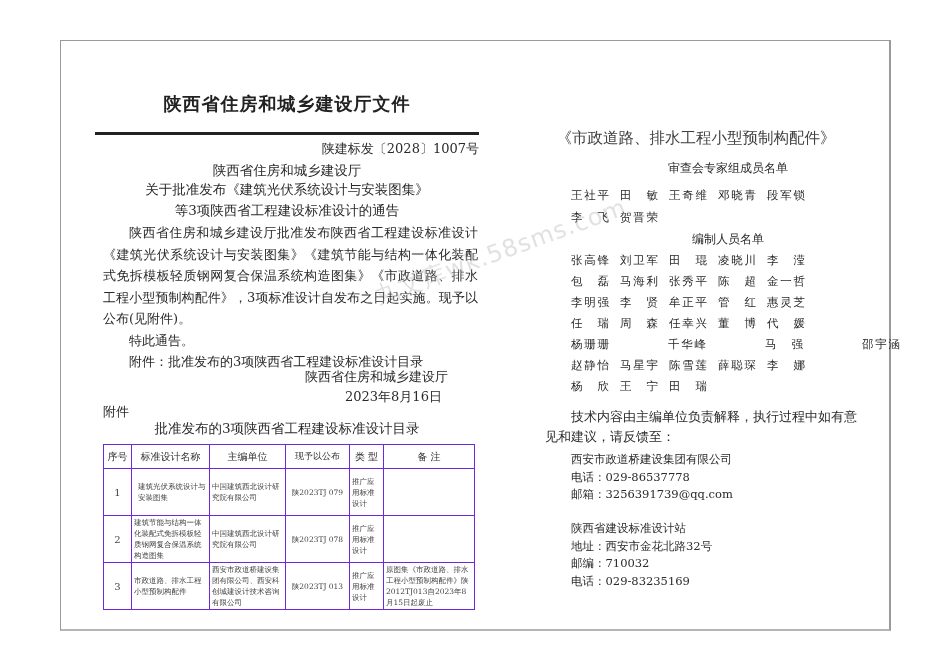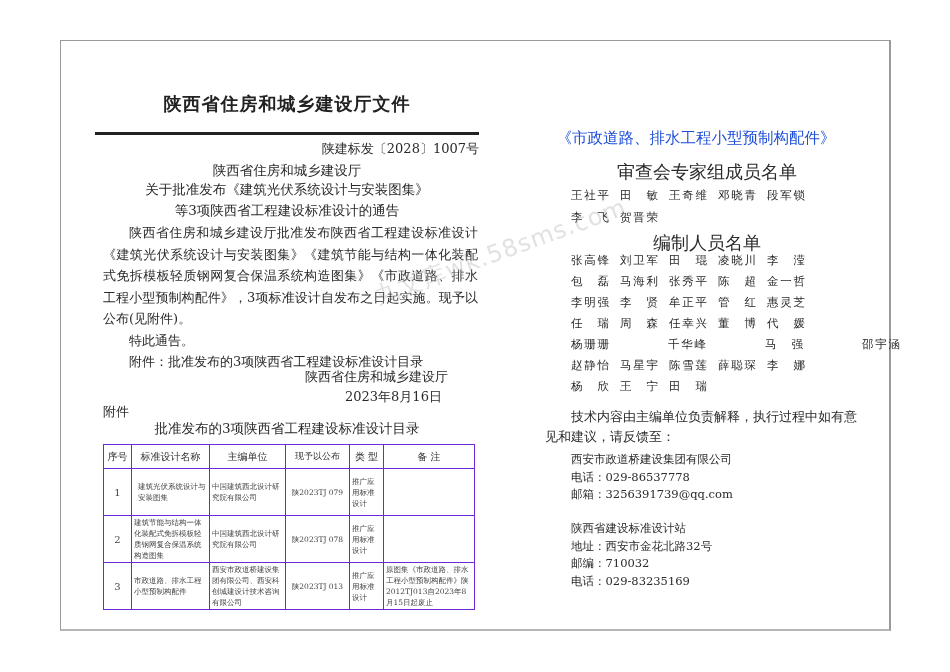--- a/index.html
+++ b/index.html
@@ -19,22 +19,22 @@
     .attach-label { left: 103px; top: 403px; font-size: 13px; }
     .table-title { left: 95px; width: 384px; top: 420px; text-align: center; font-size: 13.5px; }
     table.catalog { position: absolute; left: 103px; top: 444px; width: 371px; border-collapse: collapse; table-layout: fixed; }
     table.catalog th, table.catalog td { border: 1px solid #6d28d9; padding: 1px 2px; font-size: 7.5px; line-height: 11px; color: #444; vertical-align: middle; }
     table.catalog th { font-size: 10px; font-weight: normal; height: 21px; text-align: center; color: #333; }
     table.catalog td.c { text-align: center; }
     table.catalog td.num { font-size: 10px; }
     table.catalog tr.r1 td { height: 44px; }
     table.catalog tr.r2 td { height: 44px; }
     table.catalog tr.r3 td { height: 43px; }
-    .r-title { left: 528px; width: 336px; top: 128px; text-align: center; font-size: 15.5px; color: #1d4ed8; }
-    .r-sub { left: 539px; width: 336px; text-align: center; font-size: 18px; }
+    .r-title { left: 528px; width: 336px; top: 128px; text-align: center; font-size: 15.5px; color: #404040; }
+    .r-sub { left: 560px; width: 336px; text-align: center; font-size: 12px; }
     .name-row { position: absolute; left: 571px; font-size: 11.5px; display: flex; }
     .name-row span { display: inline-block; width: 49px; text-align-last: justify; text-align: justify; margin-right: 0px; }
     .name-cell { width: 38px !important; margin-right: 11px !important; }
     .r-para { left: 545px; width: 318px; top: 407px; font-size: 13px; line-height: 20px; white-space: normal; }
     .r-para p { margin: 0; }
     .contact { left: 571px; font-size: 11.5px; line-height: 17.5px; }
     .watermark { position: absolute; left: 370px; top: 282px; font-family: "DejaVu Sans", sans-serif; font-size: 24px; color: rgba(170,170,170,0.35); transform: rotate(-20deg); transform-origin: left top; letter-spacing: 1px; white-space: nowrap; pointer-events: none; }
   </style>
 </head>
 <body>

